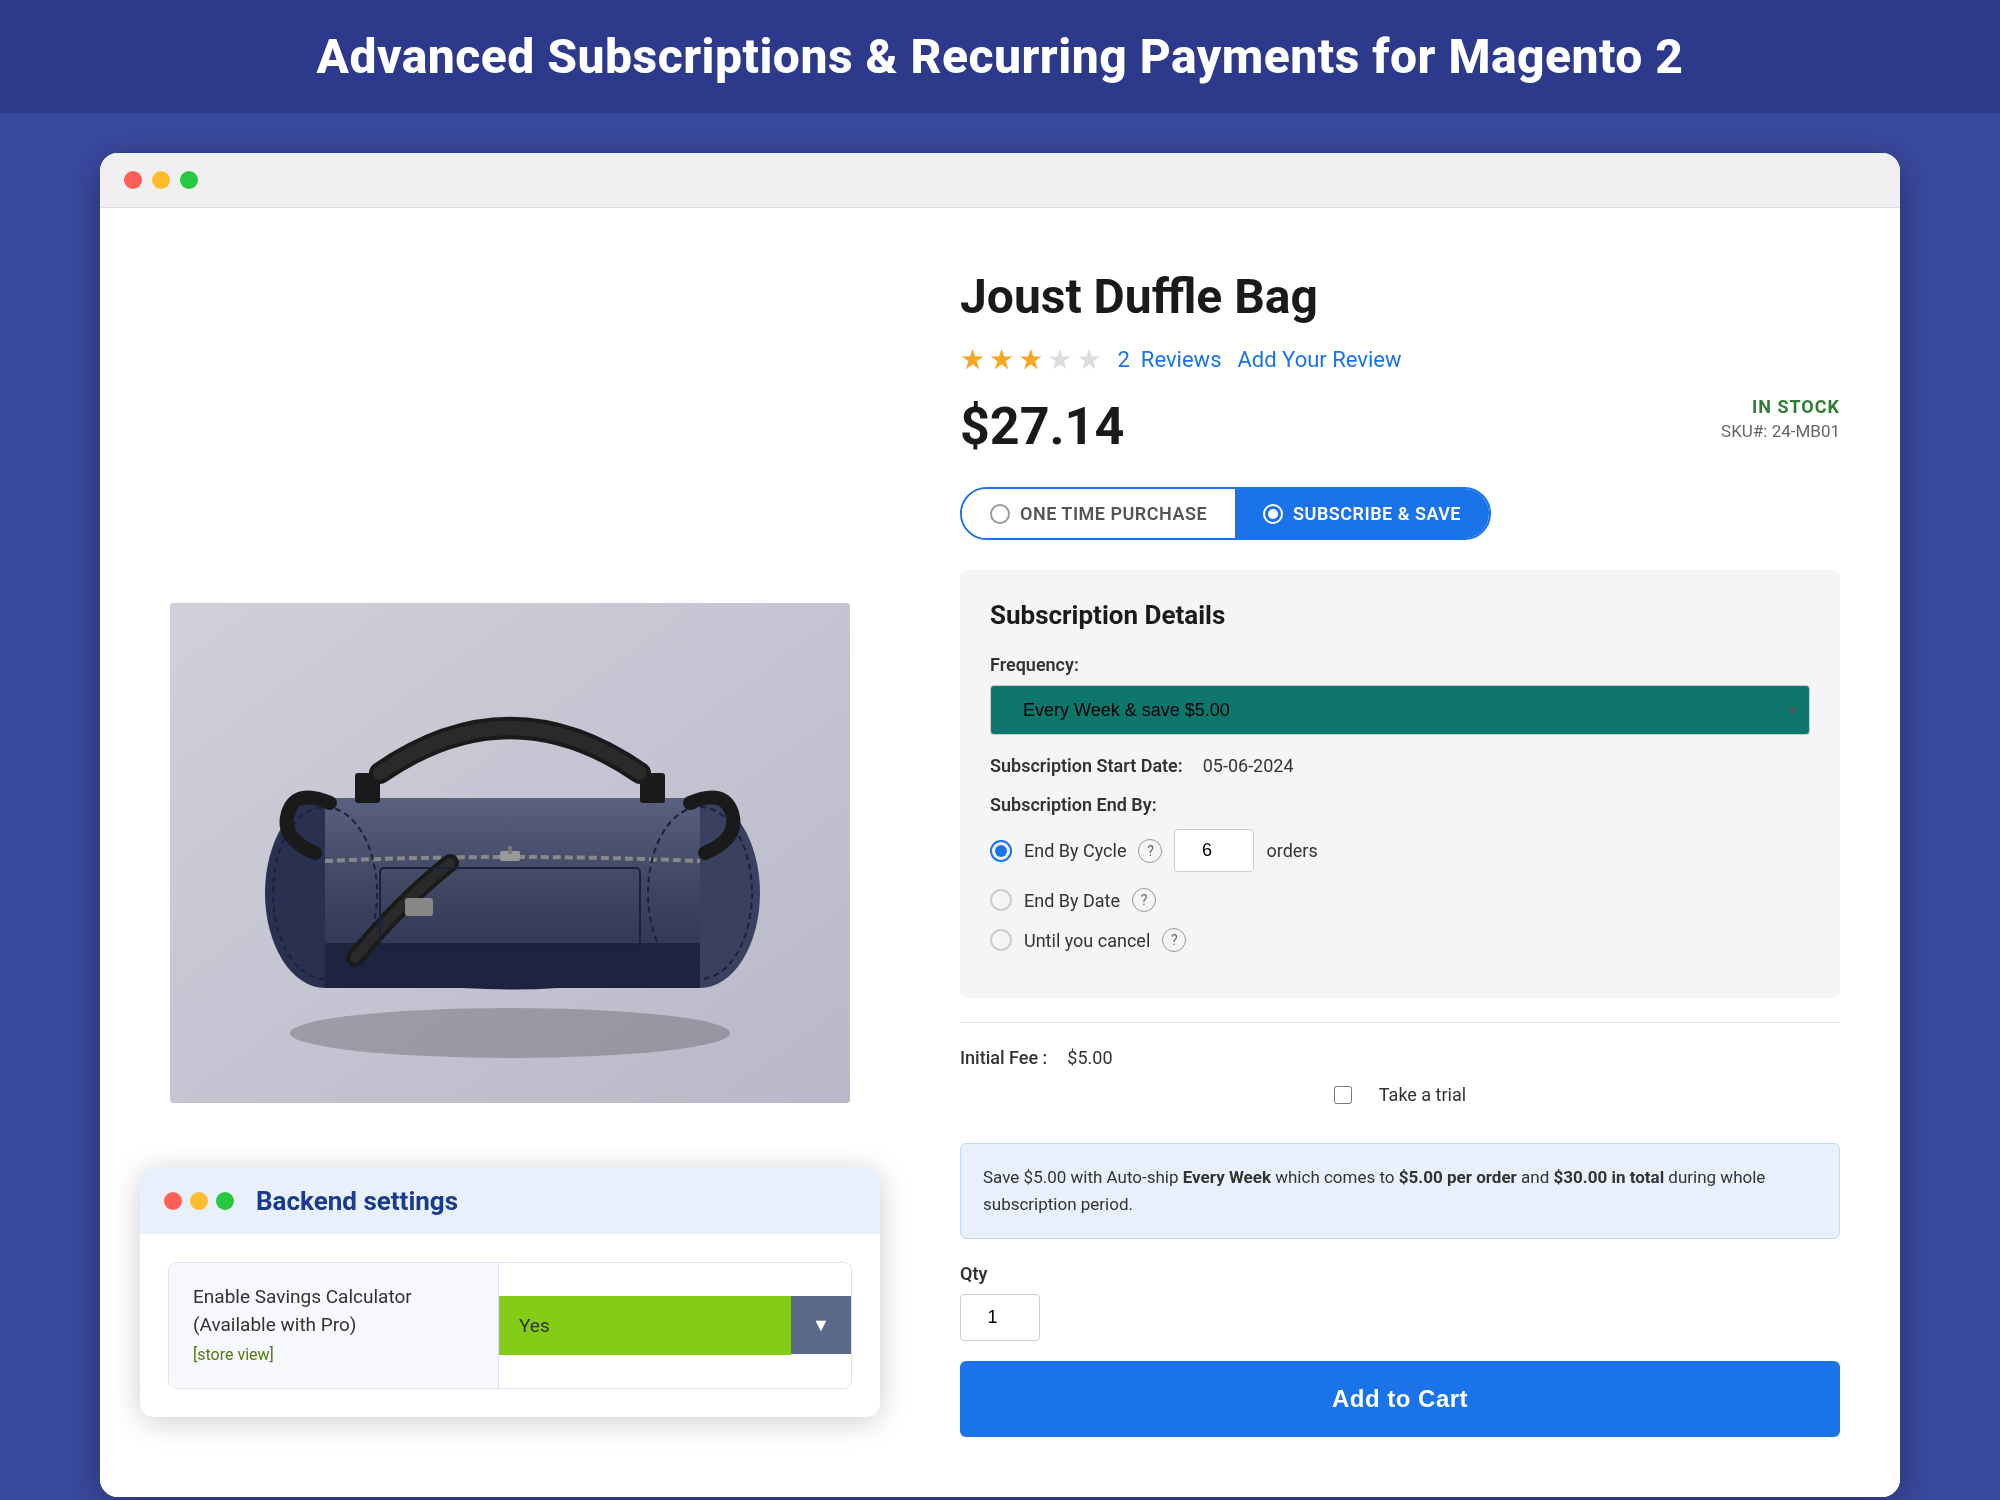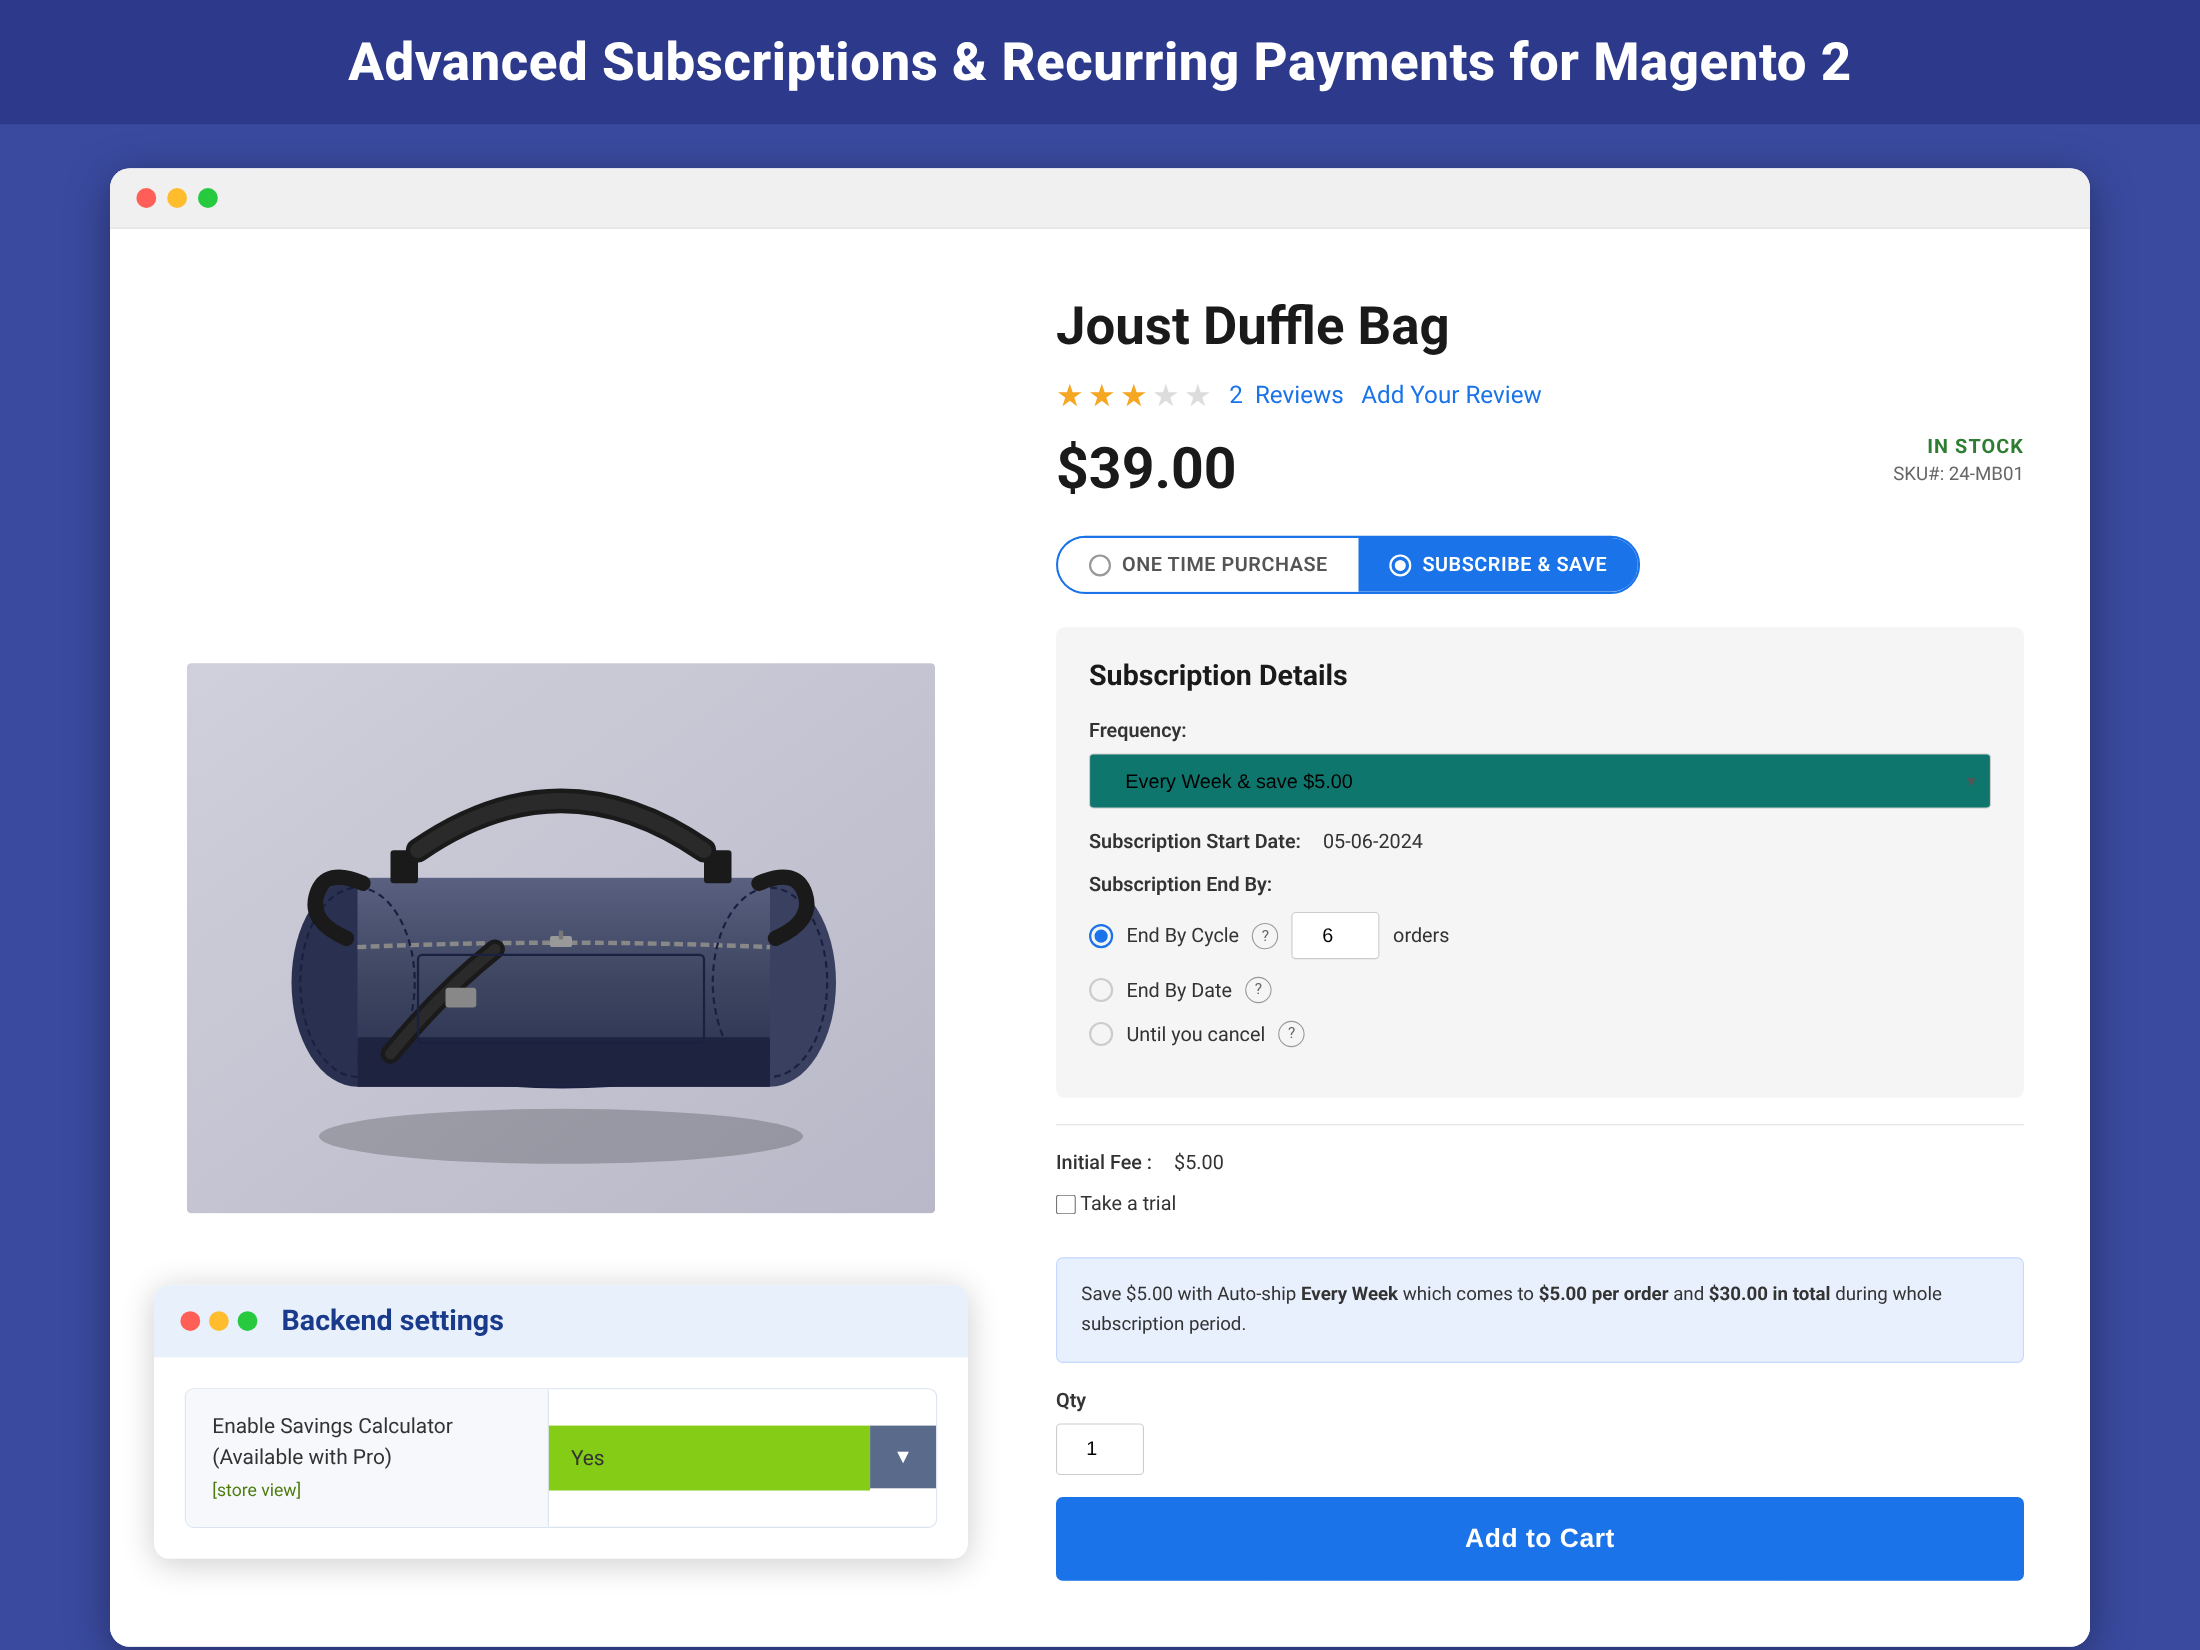--- a/index.html
+++ b/index.html
@@ -357,21 +357,22 @@
       font-weight: 500;
     }
     .fee-value {
       font-size: 18px;
       color: #333;
     }
 
     .trial-row {
       display: flex;
       align-items: center;
-      gap: 4px;
+      gap: 27px;
+      justify-content: center;
     }
     .trial-checkbox {
       width: 18px;
       height: 18px;
       border: 1px solid #999;
       cursor: pointer;
     }
     .trial-label {
       font-size: 18px;
       color: #333;
@@ -630,21 +631,21 @@
           <span class="star star-empty">★</span>
         </div>
         <a class="reviews-link">
           <span>2</span>
           &nbsp;<span>Reviews</span>
         </a>
         <a class="add-review-link">Add Your Review</a>
       </div>
 
       <div class="price-row">
-        <span class="price">$39.00</span>
+        <span class="price">$27.14</span>
         <div class="stock-info">
           <div class="in-stock">IN STOCK</div>
           <div class="sku">
             <span>SKU#:</span>&nbsp;<span>24-MB01</span>
           </div>
         </div>
       </div>
 
       
       <div class="purchase-toggle">

